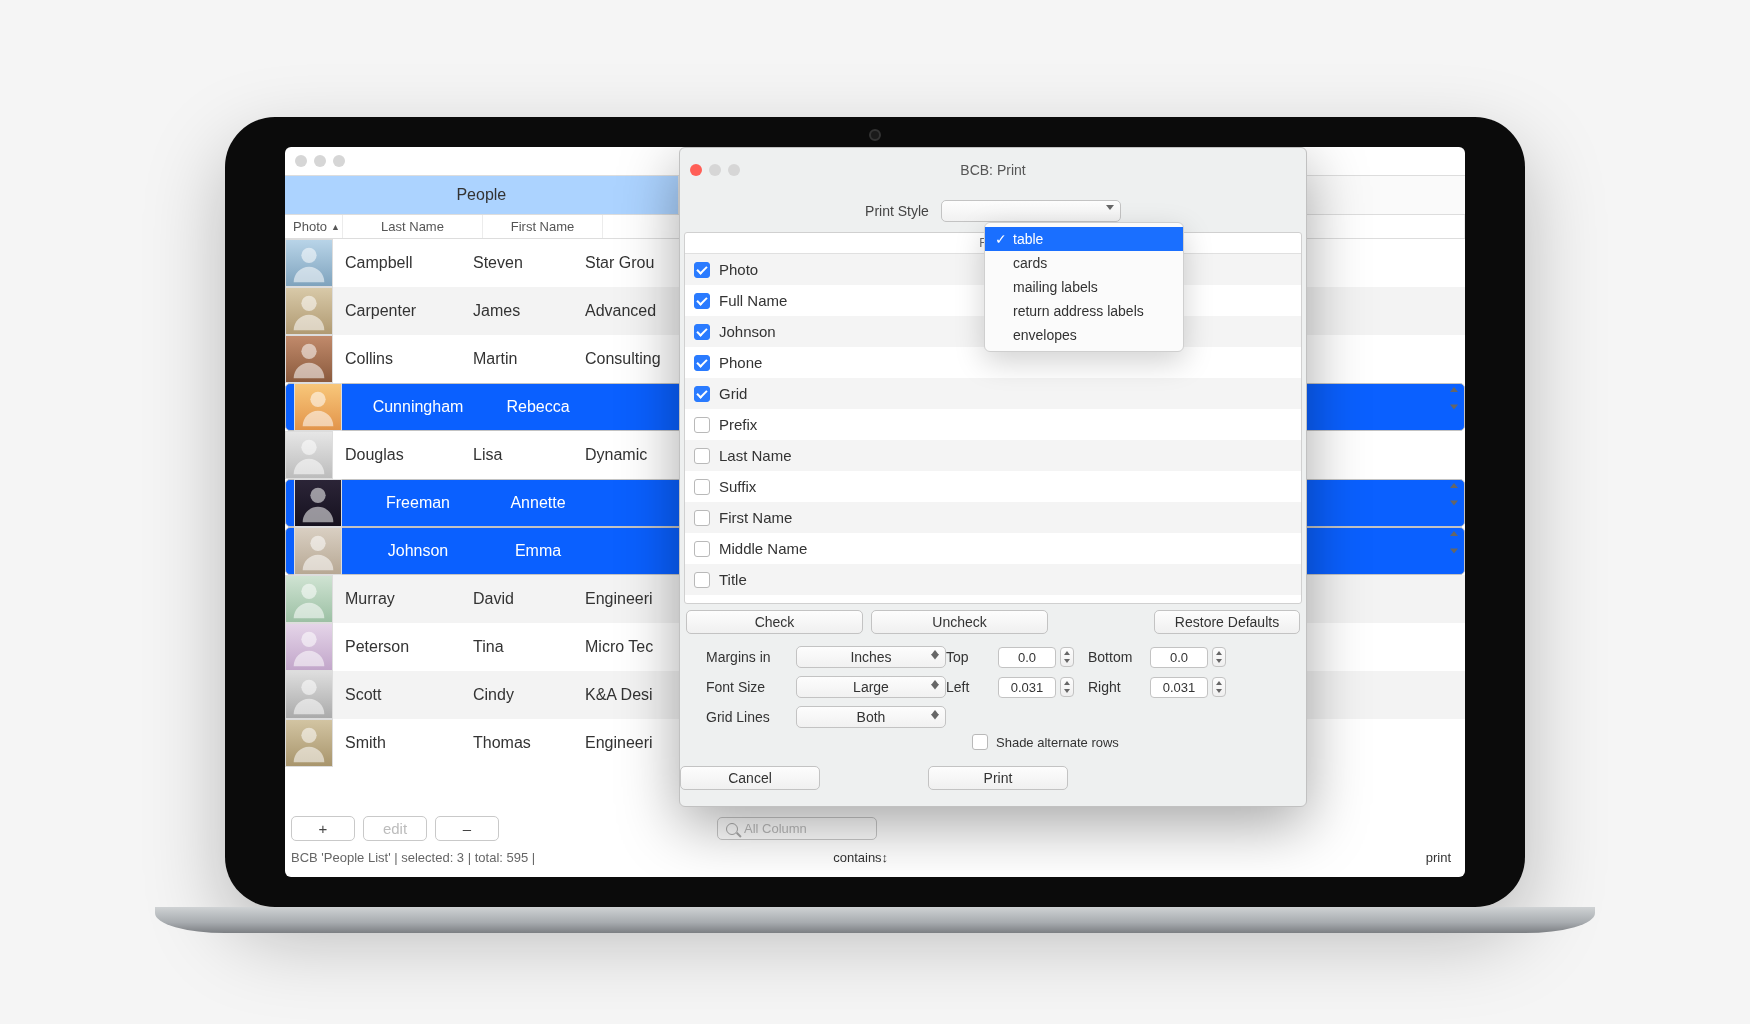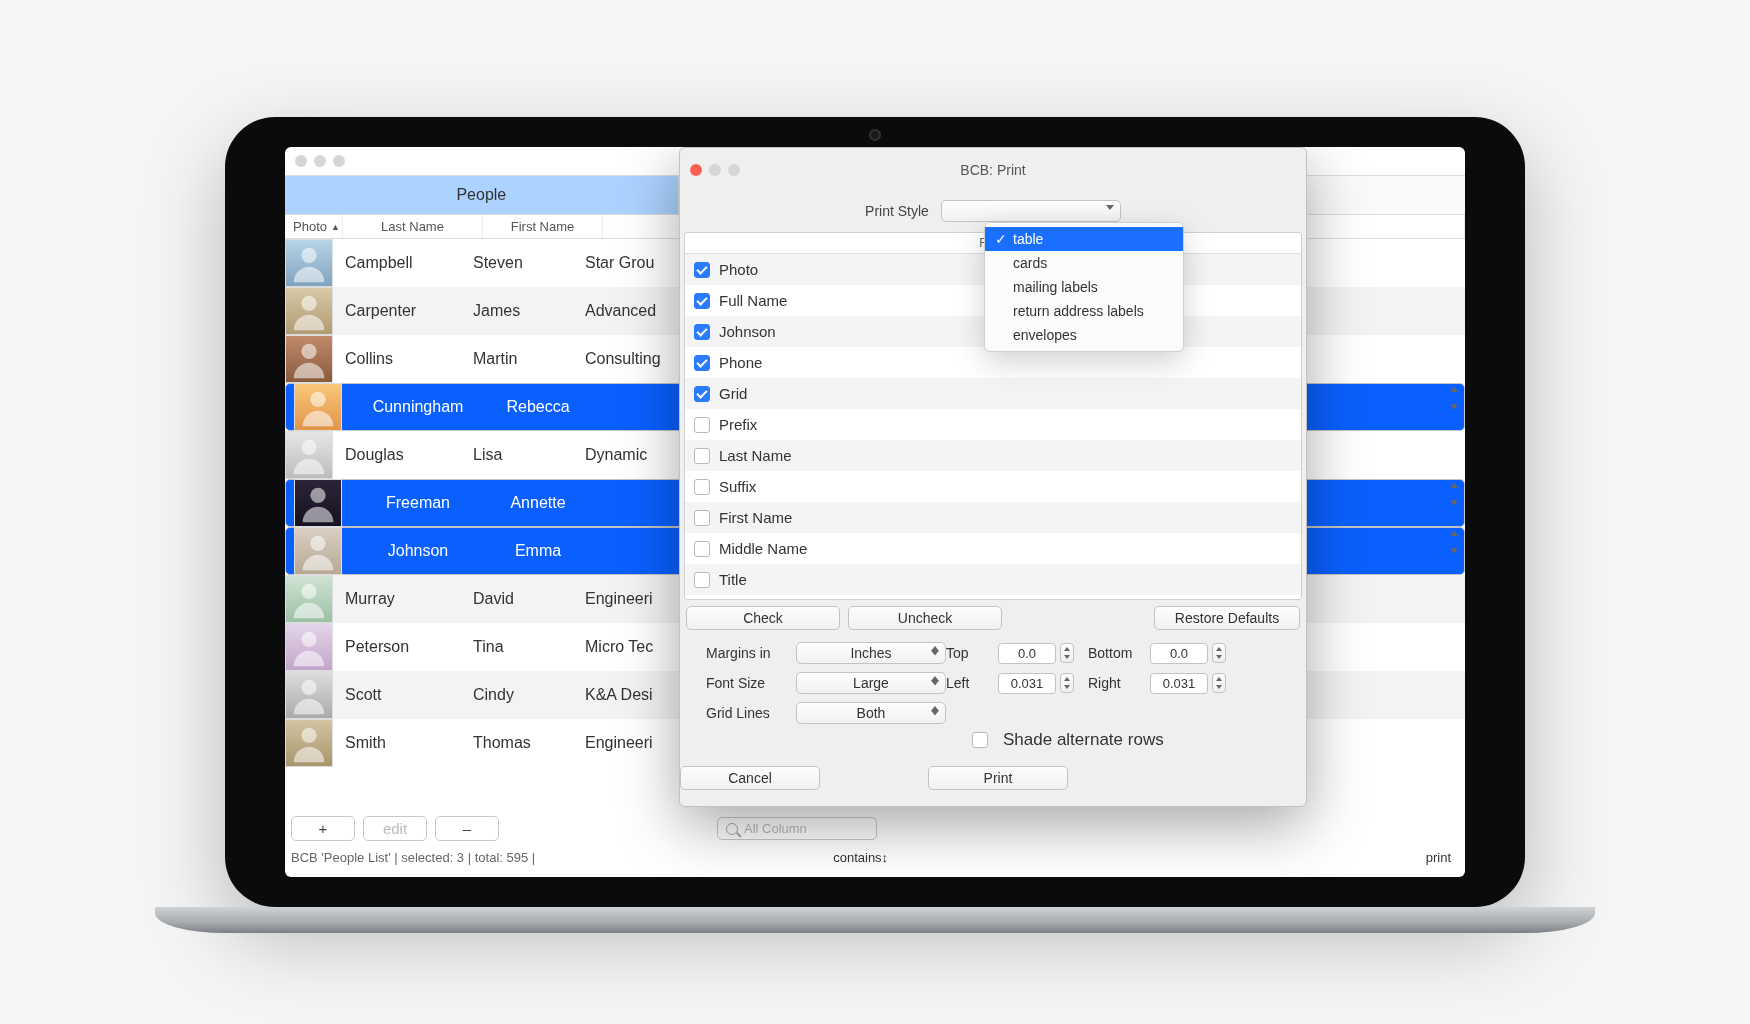--- a/index.html
+++ b/index.html
@@ -89,35 +89,35 @@
 .fh-name { flex: 1; text-align: center; }
 .field-row { display: flex; align-items: center; height: 31px; }
 .field-row:nth-child(odd) { background: #f4f4f4; }
 .field-row .chk { width: 34px; display: flex; justify-content: center; }
 .mac-check { width: 16px; height: 16px; border: 1px solid #b9b9b9; border-radius: 3px; background: #fff; position: relative; }
 .mac-check.on { background: #2a7bff; border-color: #2a7bff; }
 .mac-check.on::after { content: ""; position: absolute; left: 4px; top: 1px; width: 4px; height: 8px; border: solid #fff; border-width: 0 2px 2px 0; transform: rotate(45deg); }
 .field-row .fname { font-size: 15px; color: #333; }
 
 .btn-row { display: flex; gap: 8px; padding: 6px 6px; }
-.mac-btn { background: linear-gradient(#fdfdfd,#f0f0f0); border: 1px solid #c3c3c3; border-radius: 5px; padding: 3px 0; width: 154px; text-align: center; font-size: 14px; }
+.mac-btn { background: linear-gradient(#fdfdfd,#f0f0f0); border: 1px solid #c3c3c3; border-radius: 5px; padding: 3px 0; width: 177px; text-align: center; font-size: 14px; }
 .mac-btn.wide { width: 146px; }
 .spacer { flex: 1; }
 
 .settings { padding: 6px 12px 0 26px; display: grid; grid-template-columns: 90px 150px 52px 90px 62px 90px; row-gap: 8px; align-items: center; font-size: 14px; color: #333; }
 .sel { background: linear-gradient(#fdfdfd,#f1f1f1); border: 1px solid #c3c3c3; border-radius: 5px; padding: 2px 8px; text-align: center; position: relative; }
 .sel::after { content: ""; position: absolute; right: 6px; top: 50%; transform: translateY(-50%); width: 0; height: 0; border-left: 4px solid transparent; border-right: 4px solid transparent; border-top: 5px solid #666; }
 .sel::before { content: ""; position: absolute; right: 6px; top: 3px; width: 0; height: 0; border-left: 4px solid transparent; border-right: 4px solid transparent; border-bottom: 5px solid #666; }
 .stepper-wrap { display: flex; align-items: center; gap: 4px; }
 .num { background: #fff; border: 1px solid #c3c3c3; border-radius: 4px; padding: 2px 4px; width: 58px; text-align: center; font-size: 13px; }
 .stepper { width: 14px; height: 20px; border: 1px solid #c3c3c3; border-radius: 4px; background: linear-gradient(#fdfdfd,#efefef); position: relative; }
 .stepper::before { content: ""; position: absolute; left: 3px; top: 3px; border-left: 3px solid transparent; border-right: 3px solid transparent; border-bottom: 4px solid #666; }
 .stepper::after { content: ""; position: absolute; left: 3px; bottom: 3px; border-left: 3px solid transparent; border-right: 3px solid transparent; border-top: 4px solid #666; }
 
-.shade-row { padding: 6px 0 0 292px; display: flex; align-items: center; gap: 15px; font-size: 17px; color: #333; }
+.shade-row { padding: 6px 0 0 292px; display: flex; align-items: center; gap: 8px; font-size: 13px; color: #333; }
 
 .dialog-actions { margin-top: auto; display: flex; justify-content: flex-start; gap: 108px; padding: 16px 0 16px; }
 .dialog-actions .mac-btn { width: 140px; }
 
 .search-icon { width: 12px; height: 12px; border: 1.5px solid #aaa; border-radius: 50%; position: relative; }
 .search-icon::after { content: ""; position: absolute; width: 6px; height: 1.5px; background: #aaa; transform: rotate(45deg); left: 9px; top: 10px; }
 </style>
 </head>
 <body>
 

